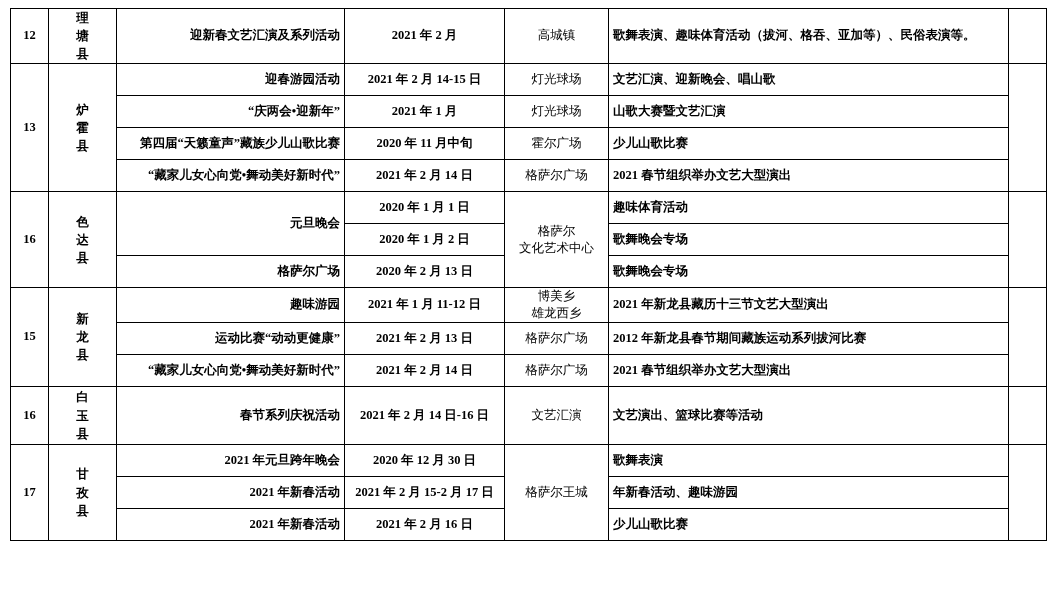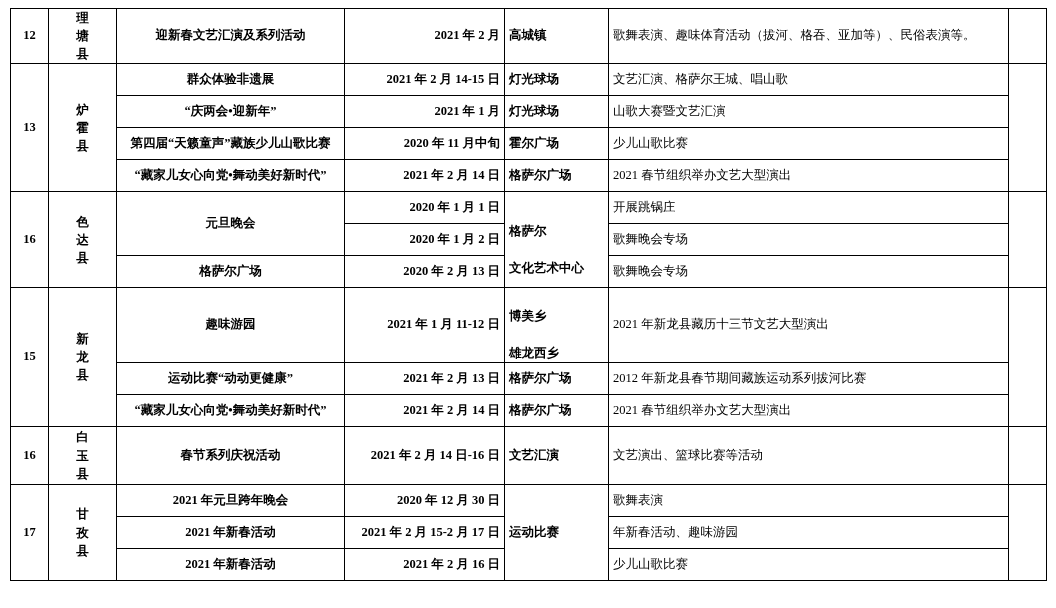--- a/index.html
+++ b/index.html
@@ -49,39 +49,38 @@
     font-weight: bold;
   }
   td.county {
     letter-spacing: 0;
   }
   td.county .stack {
     display: block;
     line-height: 1.45;
   }
   td.name {
+    text-align: right;
+    font-weight: bold;
+  }
+  td.time {
     text-align: center;
     font-weight: bold;
   }
-  td.time {
-    text-align: right;
-    font-weight: bold;
-  }
   td.place {
-    text-align: left;
-    font-weight: bold;
+    text-align: center;
+    font-weight: normal;
   }
   td.place .stack {
     display: block;
     line-height: 1.35;
-    margin-top: 20px;
   }
   td.content {
     text-align: left;
-    font-weight: normal;
+    font-weight: bold;
     padding-left: 5px;
   }
   td.tail {
     background: #ffffff;
   }
   tr.r { height: 32px; }
 </style>
 </head>
 <body>
 
@@ -112,24 +111,24 @@
         <td class="tail"></td>
       </tr>
 
       <tr class="r">
         <td class="no" rowspan="4">13</td>
         <td class="county" rowspan="4">
           <span class="stack">炉</span>
           <span class="stack">霍</span>
           <span class="stack">县</span>
         </td>
-        <td class="name">群众体验非遗展</td>
+        <td class="name">迎春游园活动</td>
         <td class="time">2021 年 2 月 14-15 日</td>
         <td class="place">灯光球场</td>
-        <td class="content">文艺汇演、格萨尔王城、唱山歌</td>
+        <td class="content">文艺汇演、迎新晚会、唱山歌</td>
         <td class="tail" rowspan="4"></td>
       </tr>
       <tr class="r">
         <td class="name">“庆两会•迎新年”</td>
         <td class="time">2021 年 1 月</td>
         <td class="place">灯光球场</td>
         <td class="content">山歌大赛暨文艺汇演</td>
       </tr>
       <tr class="r">
         <td class="name">第四届“天籁童声”藏族少儿山歌比赛</td>
@@ -150,21 +149,21 @@
           <span class="stack">色</span>
           <span class="stack">达</span>
           <span class="stack">县</span>
         </td>
         <td class="name" rowspan="2">元旦晚会</td>
         <td class="time">2020 年 1 月 1 日</td>
         <td class="place" rowspan="3">
           <span class="stack">格萨尔</span>
           <span class="stack">文化艺术中心</span>
         </td>
-        <td class="content">开展跳锅庄</td>
+        <td class="content">趣味体育活动</td>
         <td class="tail" rowspan="3"></td>
       </tr>
       <tr class="r">
         <td class="time">2020 年 1 月 2 日</td>
         <td class="content">歌舞晚会专场</td>
       </tr>
       <tr class="r">
         <td class="name">格萨尔广场</td>
         <td class="time">2020 年 2 月 13 日</td>
         <td class="content">歌舞晚会专场</td>
@@ -215,21 +214,21 @@
 
       <tr class="r">
         <td class="no" rowspan="3">17</td>
         <td class="county" rowspan="3">
           <span class="stack">甘</span>
           <span class="stack">孜</span>
           <span class="stack">县</span>
         </td>
         <td class="name">2021 年元旦跨年晚会</td>
         <td class="time">2020 年 12 月 30 日</td>
-        <td class="place" rowspan="3">运动比赛</td>
+        <td class="place" rowspan="3">格萨尔王城</td>
         <td class="content">歌舞表演</td>
         <td class="tail" rowspan="3"></td>
       </tr>
       <tr class="r">
         <td class="name">2021 年新春活动</td>
         <td class="time">2021 年 2 月 15-2 月 17 日</td>
         <td class="content">年新春活动、趣味游园</td>
       </tr>
       <tr class="r">
         <td class="name">2021 年新春活动</td>

